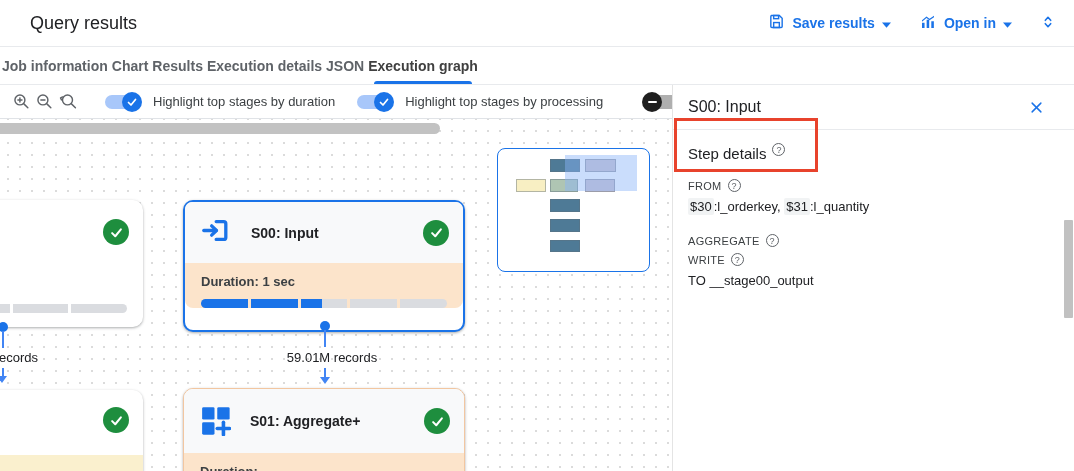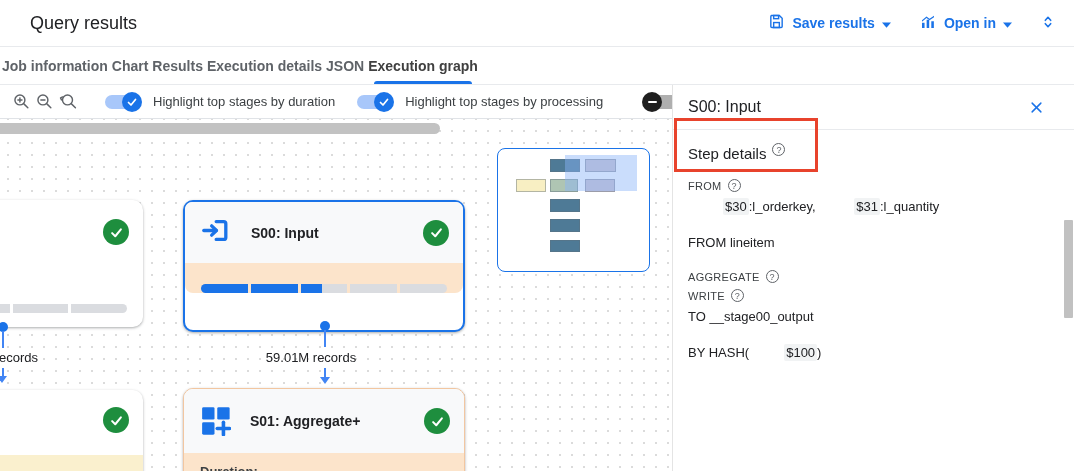--- a/index.html
+++ b/index.html
@@ -94,21 +94,21 @@
   .panel-title { font-size:16px; color:#202124; }
   .close-btn { border:none; background:none; cursor:pointer; display:flex; color:#1A73E8; }
   .panel-body { padding:13px 15px 0; }
   .step-details { font-size:15px; color:#202124; margin-bottom:16px; }
   .help { display:inline-flex; width:13px; height:13px; border:1px solid #5F6368; border-radius:50%;
           color:#5F6368; font-size:9px; align-items:center; justify-content:center; flex-shrink:0; }
   .help.sup { vertical-align:6px; margin-left:6px; }
   .sec-label { font-size:11px; color:#3C4043; letter-spacing:.3px; line-height:16px;
                margin-bottom:3px; display:flex; align-items:center; gap:6px; }
   .code-line { font-size:13px; color:#202124; line-height:20px; margin-bottom:16px; white-space:nowrap; }
-  .chip { background:#F1F3F4; padding:1px 2px; border-radius:2px;margin-left:35px; }
+  .chip { background:#F1F3F4; padding:1px 2px; border-radius:2px; }
   .panel-scroll { position:absolute; right:1px; top:135px; width:9px; height:98px;
                   background:#C1C1C1; border-radius:1px; cursor:pointer; }
 
   
   .annotation { position:absolute; left:674px; top:118px; width:144px; height:54px;
                 border:3px solid #E8432C; z-index:20; pointer-events:none; }
 </style>
 </head>
 <body>
 
@@ -259,20 +259,21 @@
               </svg>
             </span>
             <span class="node-title">S00: Input</span>
             <span class="check">
               <svg width="15" height="15" viewBox="0 0 24 24" fill="none" stroke="#fff" stroke-width="3.2" stroke-linecap="round" stroke-linejoin="round">
                   <polyline points="5,13 10,18 19,7"></polyline>
                 </svg>
             </span>
           </div>
           <div class="node-body">
+            <div class="duration">Duration: 1 sec</div>
             <div class="segbar">
                 <div class="seg">
                   <div class="seg-fill" style="width: 100%;"></div>
                 </div>
                 <div class="seg">
                   <div class="seg-fill" style="width: 100%;"></div>
                 </div>
                 <div class="seg">
                   <div class="seg-fill" style="width: 45%;"></div>
                 </div>
@@ -281,21 +282,21 @@
                 </div>
                 <div class="seg">
                   <div class="seg-fill" style="width: 0%;"></div>
                 </div>
               </div>
           </div>
         </div>
 
         <div class="edge-dot" style="left:320px; top:202px;"></div>
         <div class="edge-line" style="left:324px; top:211px; height:17px;"></div>
-        <div class="edge-label" style="left:251px; top:231px; width:120px; text-align:center;">59.01M records</div>
+        <div class="edge-label" style="left:272px; top:231px; width:120px; text-align:center;">59.01M records</div>
         <div class="edge-line" style="left:324px; top:249px; height:9px;"></div>
         <div class="edge-arrow" style="left:320px; top:258px;"></div>
 
         <div class="node node-s01">
           <div class="node-header">
             <span>
               <svg width="33" height="33" viewBox="0 0 24 24">
                 <rect x="3" y="3" width="9" height="9" rx="1" fill="#1A73E8"></rect>
                 <rect x="14" y="3" width="9" height="9" rx="1" fill="#1A73E8"></rect>
                 <rect x="3" y="14" width="9" height="9" rx="1" fill="#1A73E8"></rect>
@@ -355,36 +356,34 @@
         <div class="step-details">
           <span>Step details</span><span class="help sup">?</span>
         </div>
 
         <div class="sec-label">
           <span>FROM</span>
             <span class="help">?</span>
         </div>
         <div class="code-line"><span class="chip">$30</span><span>:l_orderkey, </span><span class="chip">$31</span><span>:l_quantity</span></div>
 
-        <div class="code-line">FROM lineitem</div>
 
         <div class="sec-label">
           <span>AGGREGATE</span>
             <span class="help">?</span>
         </div>
 
 
         <div class="sec-label">
           <span>WRITE</span>
             <span class="help">?</span>
         </div>
 
         <div class="code-line">TO __stage00_output</div>
 
-        <div class="code-line"><span>BY HASH(</span><span class="chip">$100</span><span>)</span></div>
       </div>
 
       <div class="panel-scroll"></div>
     </aside>
   </div>
 
   <div class="annotation"></div>
 </div>
 
 </body></html>

